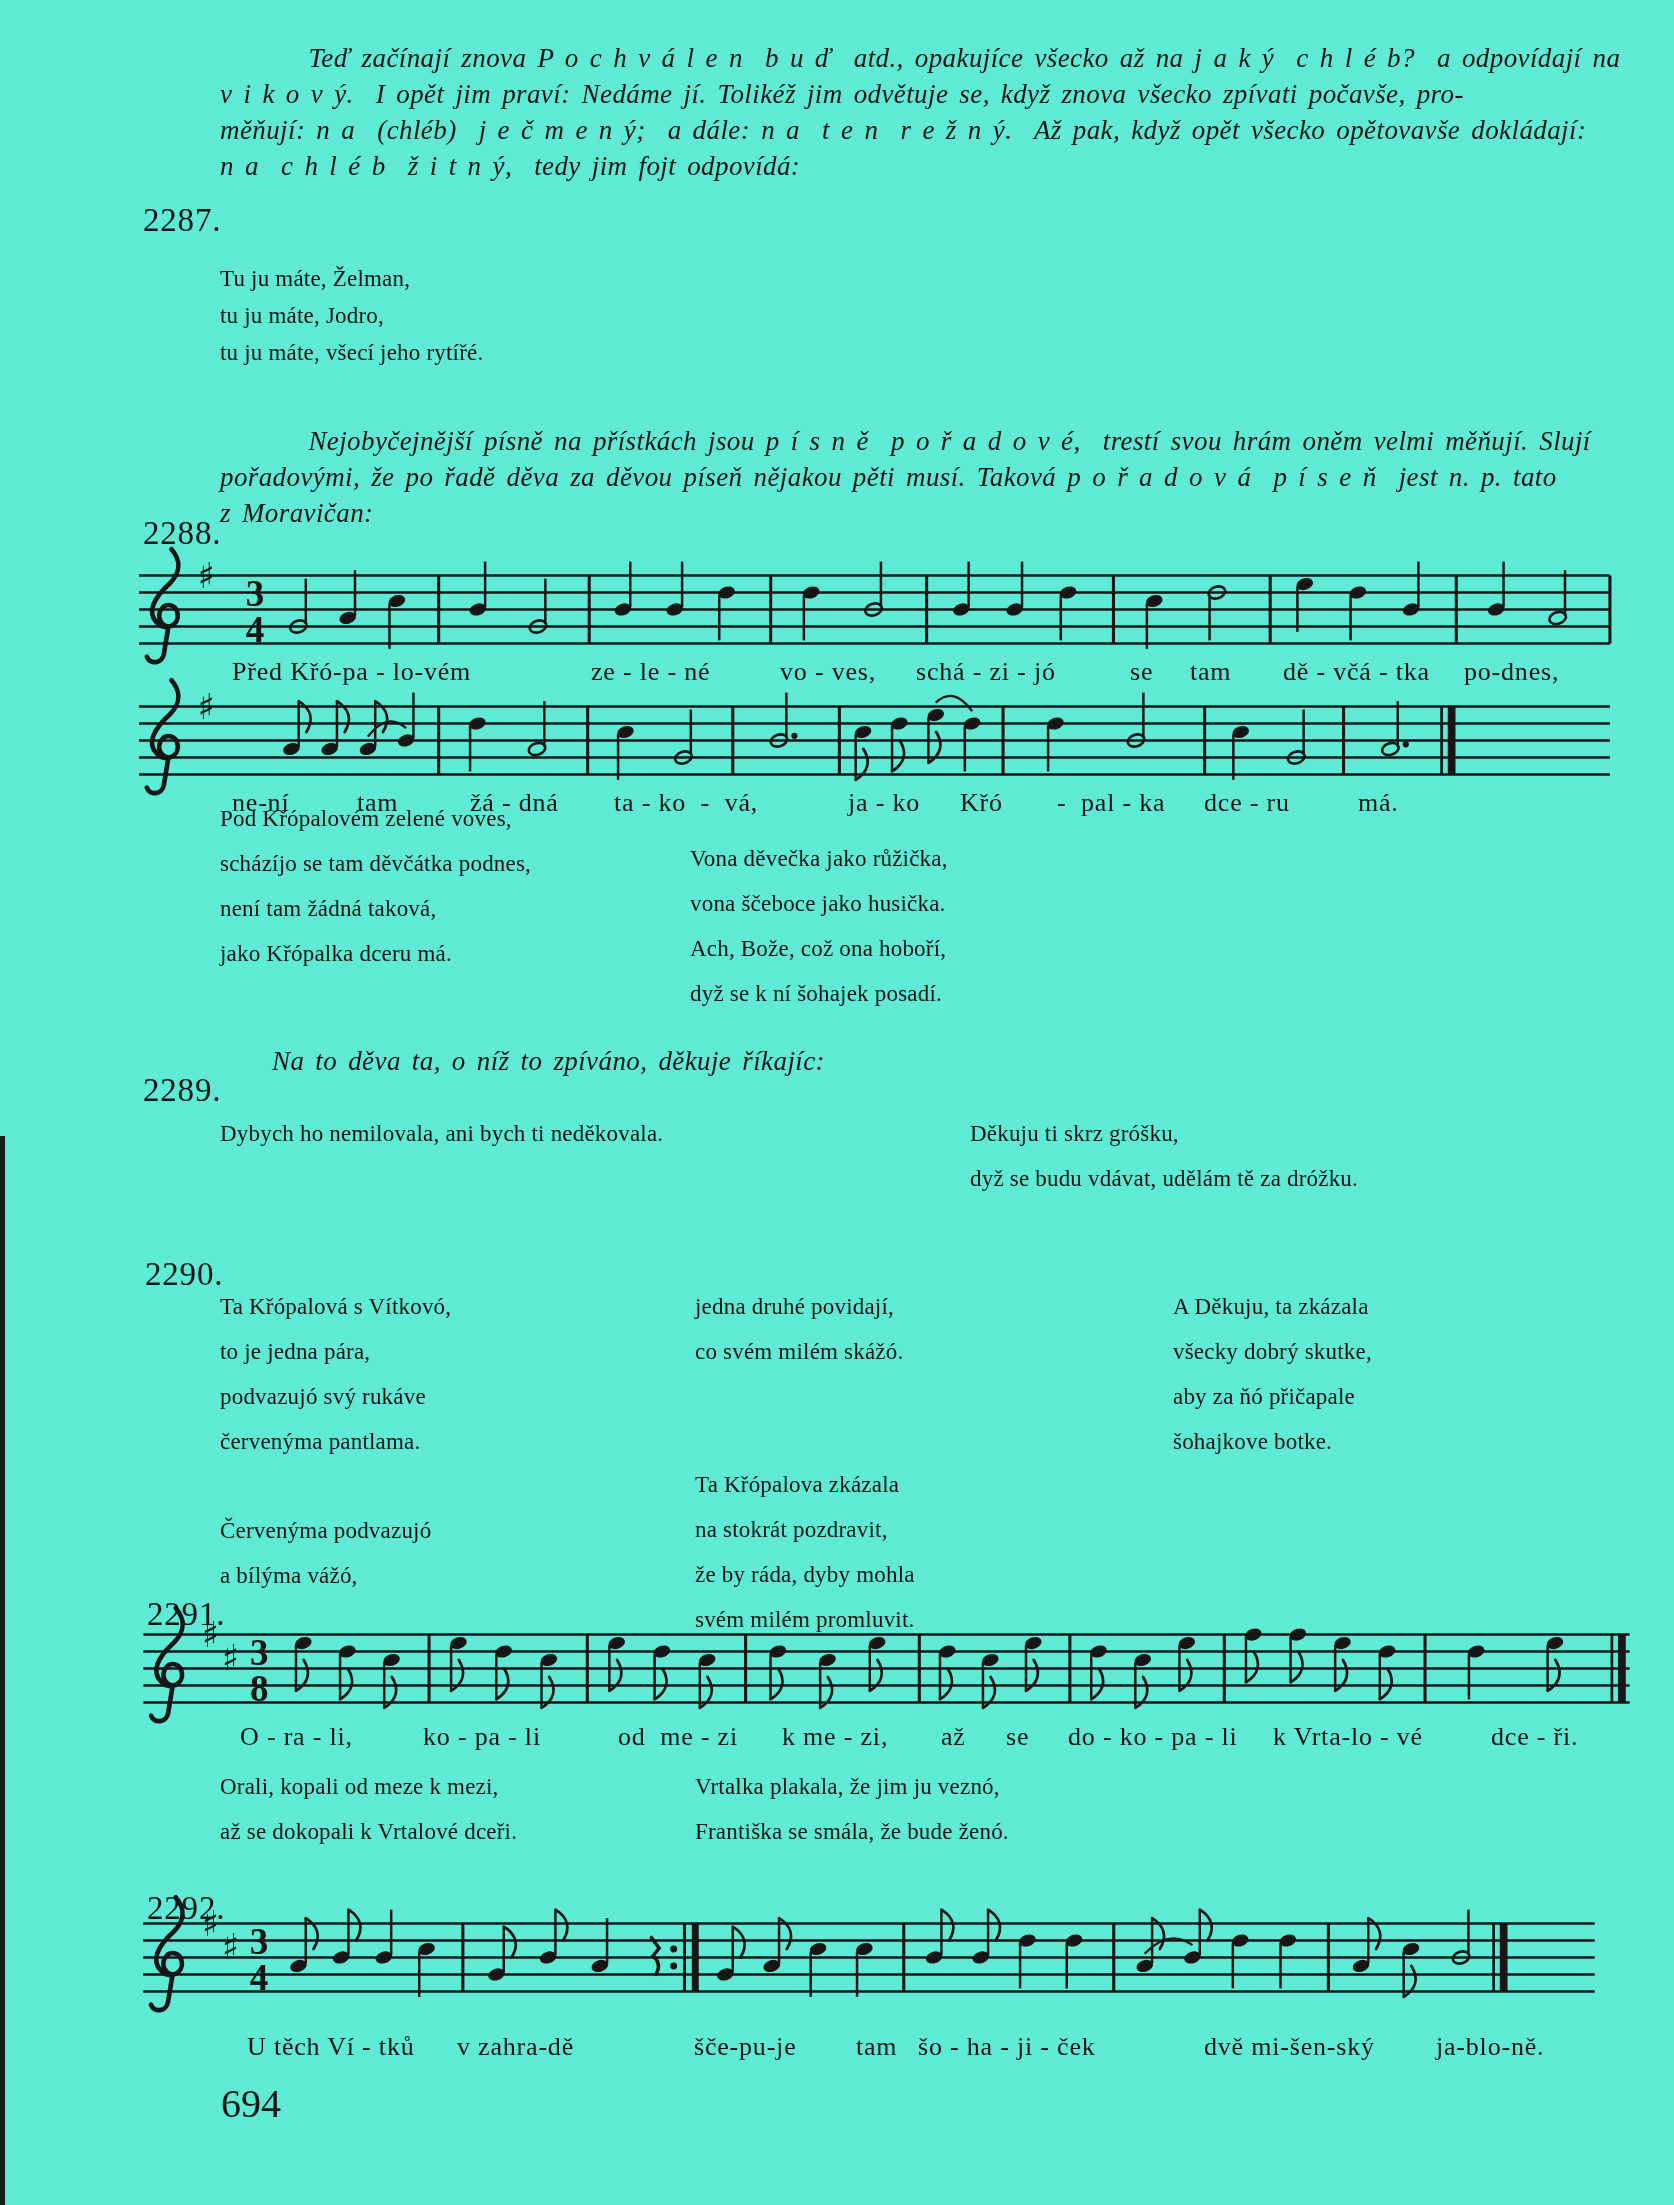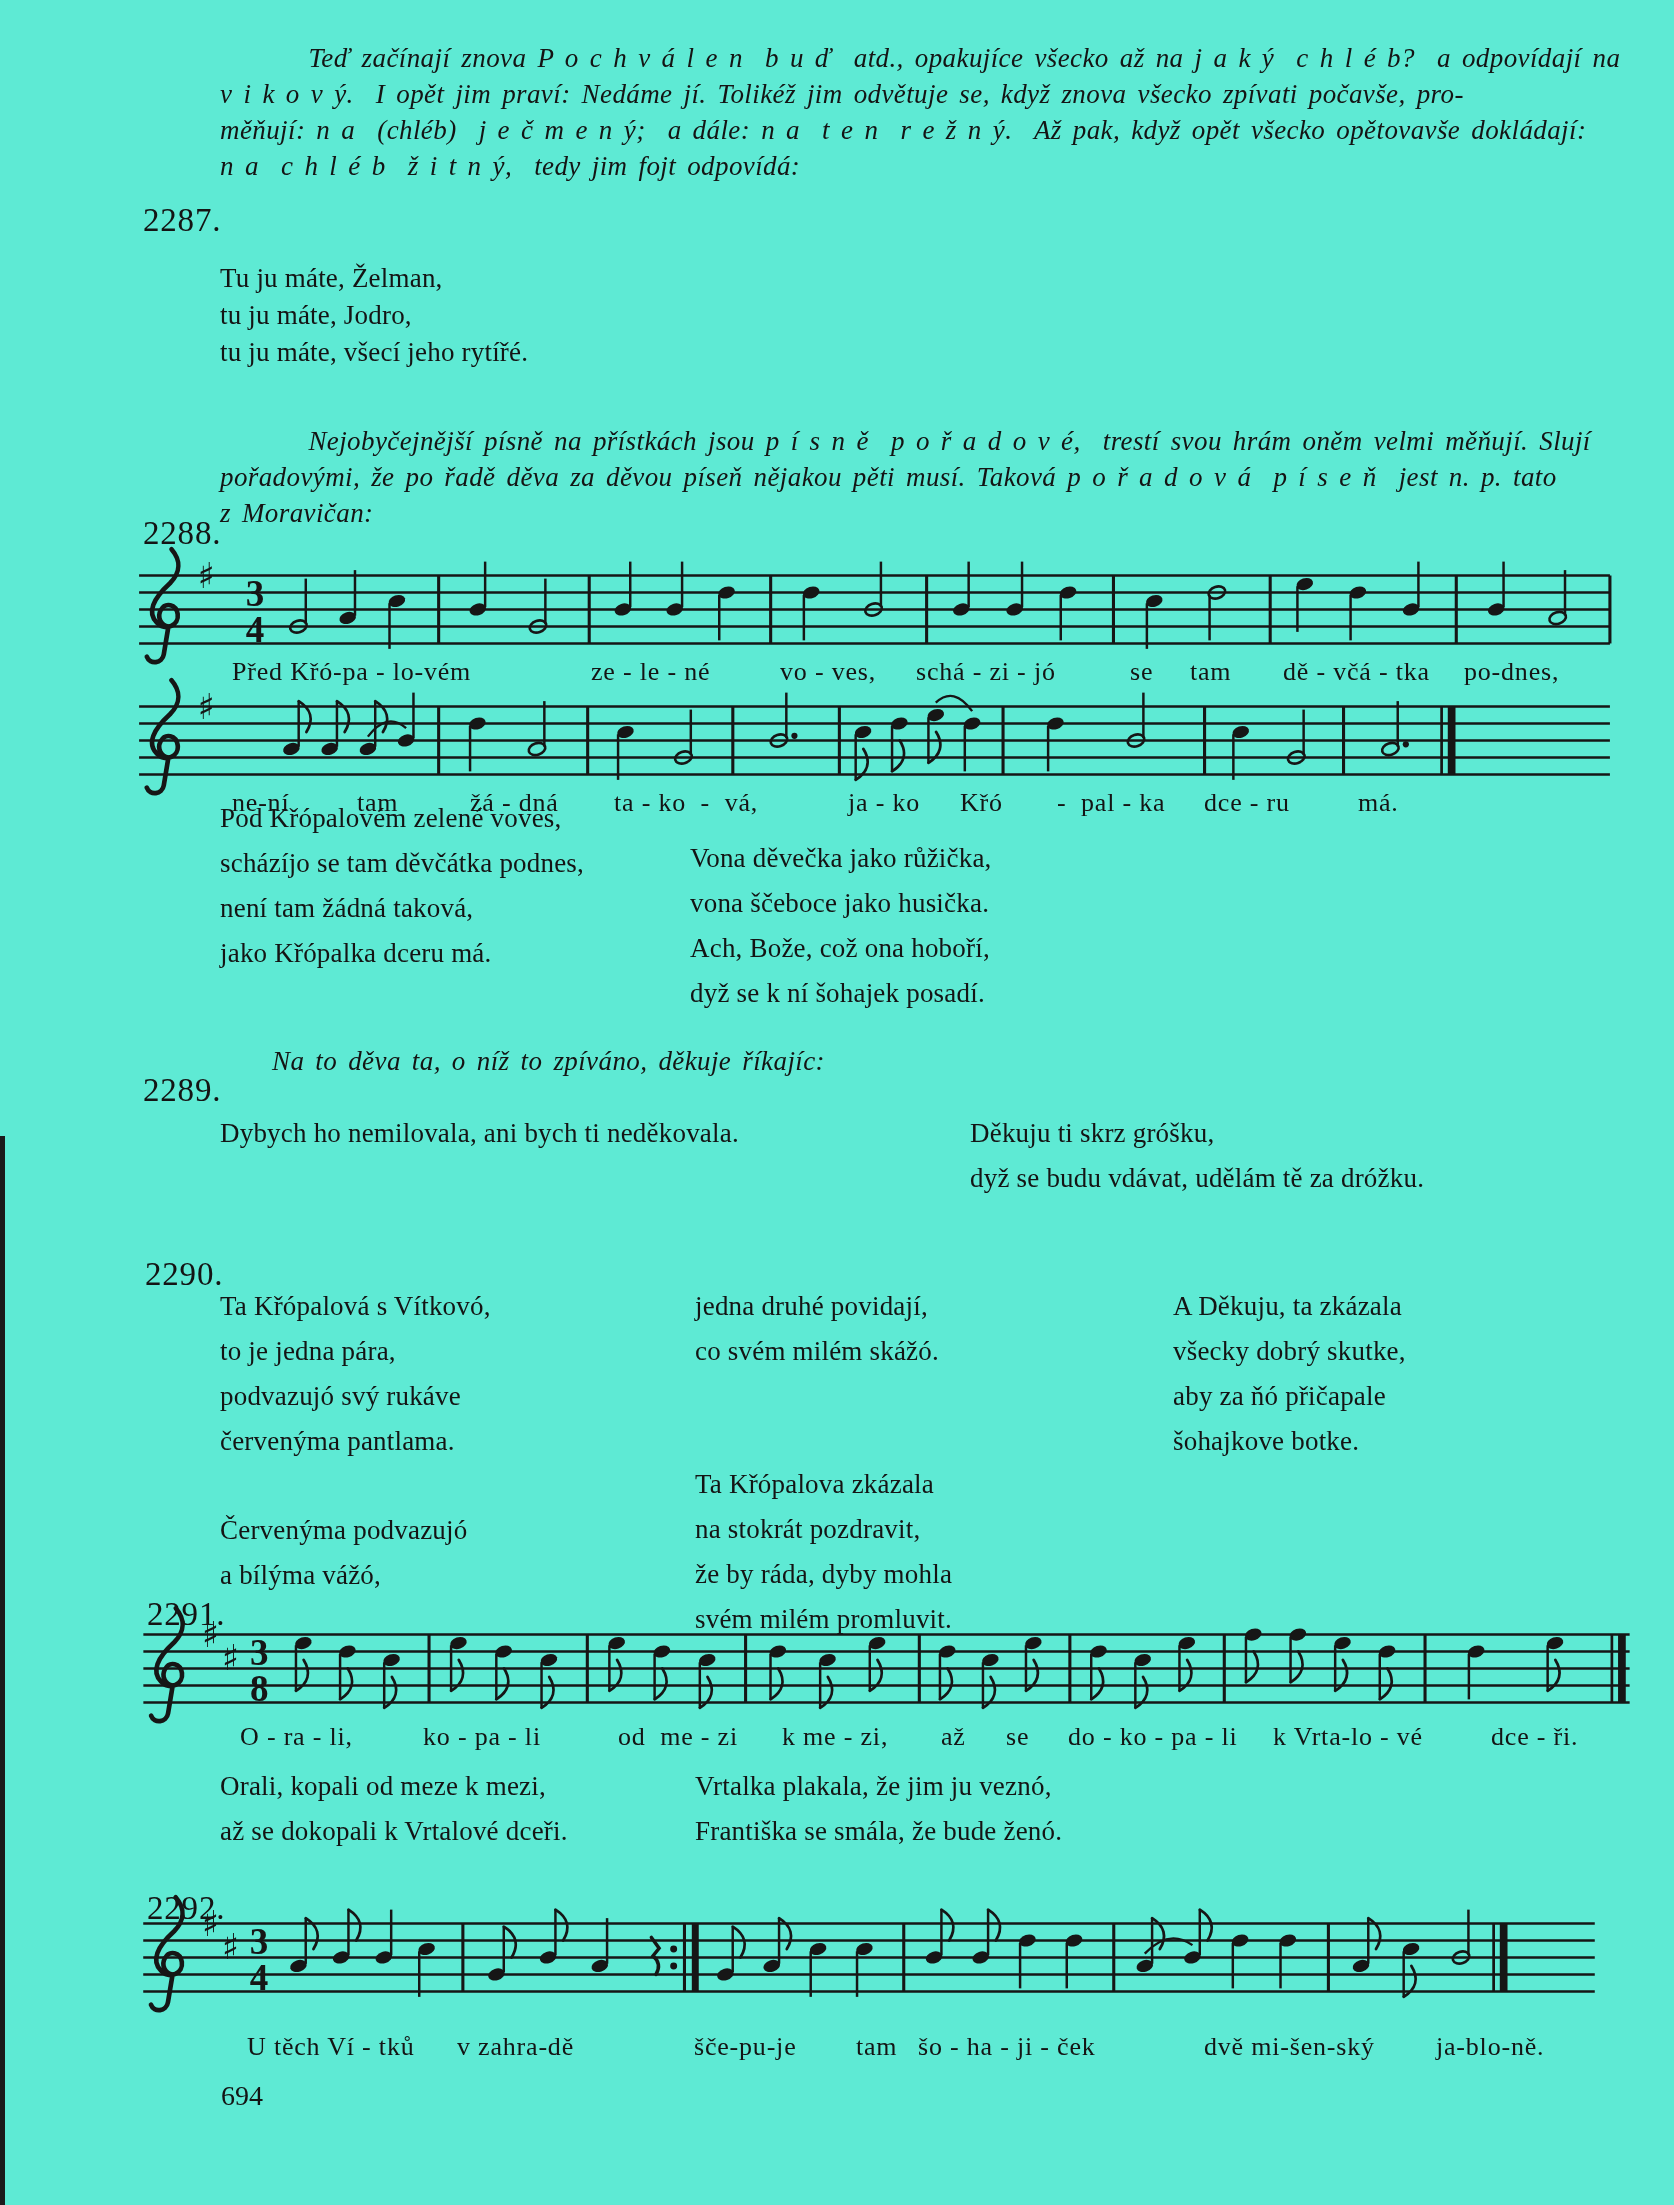--- a/index.html
+++ b/index.html
@@ -16,34 +16,34 @@
     position:absolute;
     font-style:italic;
     font-size:27px;
     line-height:36px;
     letter-spacing:0.4px;
     word-spacing:3.9px;
     white-space:pre;
   }
   .verse{
     position:absolute;
-    font-size:27px;
+    font-size:23px;
     line-height:45px;
     letter-spacing:0.2px;
     white-space:pre;
   }
   .verse.tight{line-height:37px;}
   .songnum{
     position:absolute;
     font-size:33px;
     letter-spacing:0.8px;
   }
   .pagenum{
     position:absolute;
-    font-size:28px;
+    font-size:40px;
   }
   .lyr{
     position:absolute;
     font-size:26px;
     letter-spacing:0.8px;
     white-space:pre;
   }
   svg.staff{position:absolute;pointer-events:none;}
   .scan-strip{
     position:absolute;

